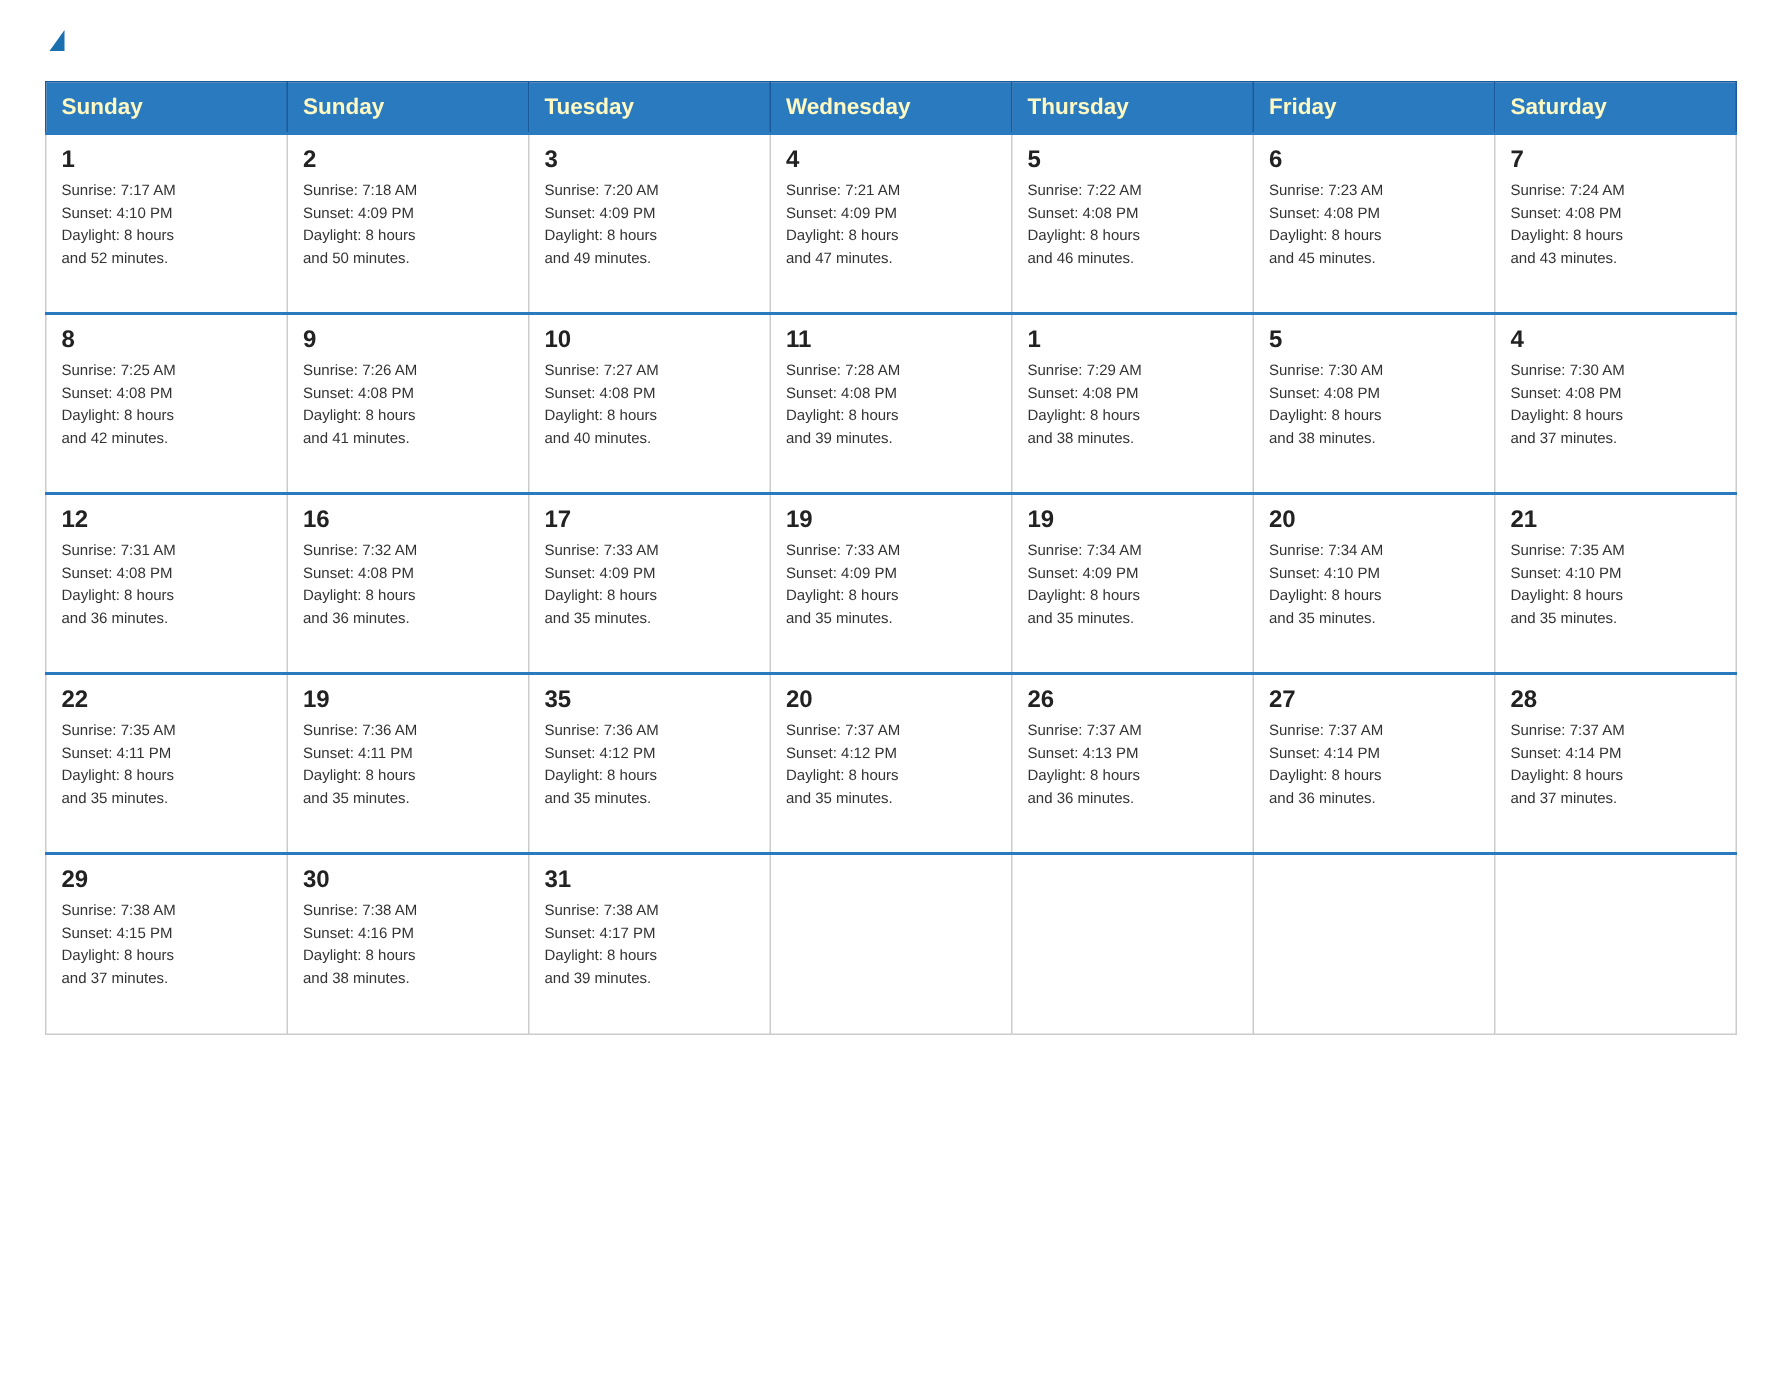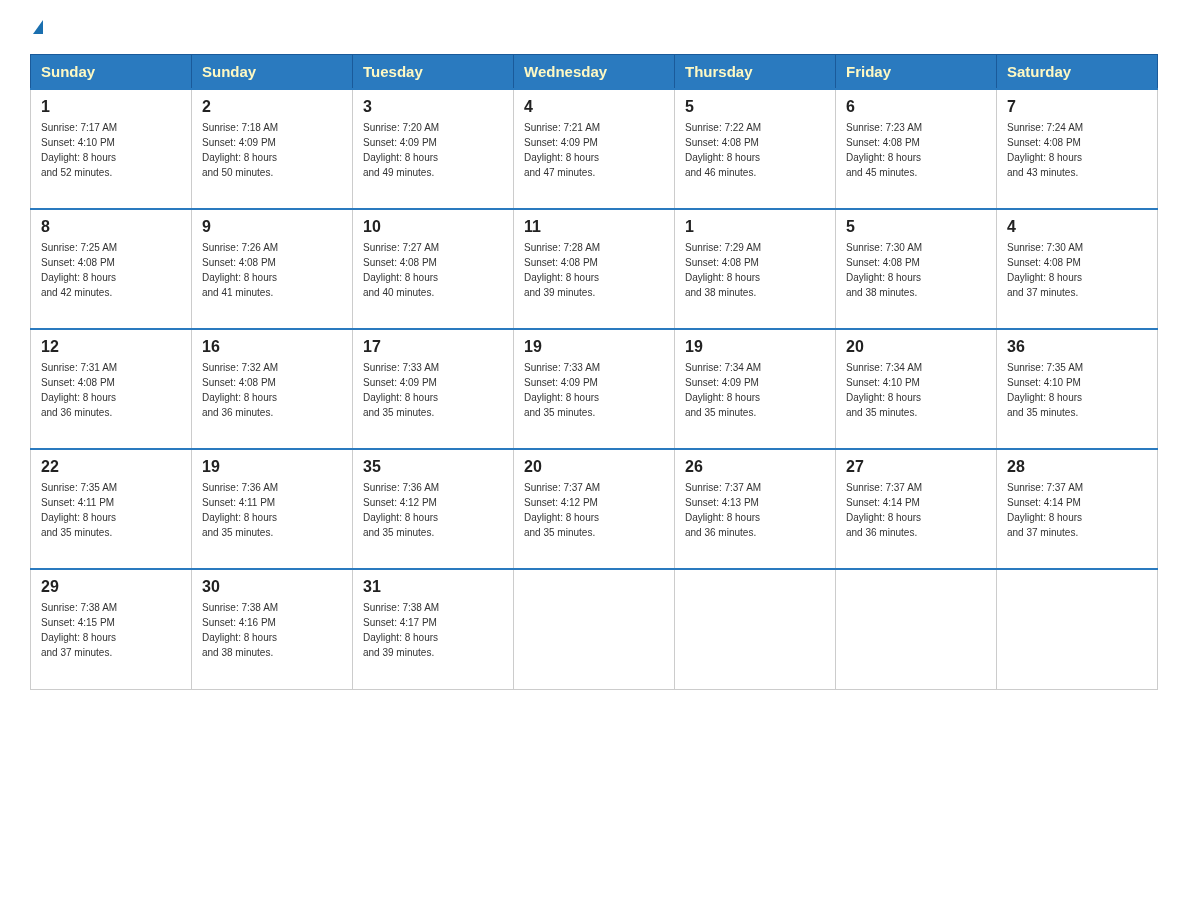--- a/index.html
+++ b/index.html
@@ -206,21 +206,21 @@
         </td>
         <td>
           <div class="day-number">19</div>
           <div class="day-info">Sunrise: 7:34 AM<br>Sunset: 4:09 PM<br>Daylight: 8 hours<br>and 35 minutes.</div>
         </td>
         <td>
           <div class="day-number">20</div>
           <div class="day-info">Sunrise: 7:34 AM<br>Sunset: 4:10 PM<br>Daylight: 8 hours<br>and 35 minutes.</div>
         </td>
         <td>
-          <div class="day-number">36</div>
+          <div class="day-number">21</div>
           <div class="day-info">Sunrise: 7:35 AM<br>Sunset: 4:10 PM<br>Daylight: 8 hours<br>and 35 minutes.</div>
         </td>
       </tr>
       <tr>
         <td>
           <div class="day-number">22</div>
           <div class="day-info">Sunrise: 7:35 AM<br>Sunset: 4:11 PM<br>Daylight: 8 hours<br>and 35 minutes.</div>
         </td>
         <td>
           <div class="day-number">19</div>

